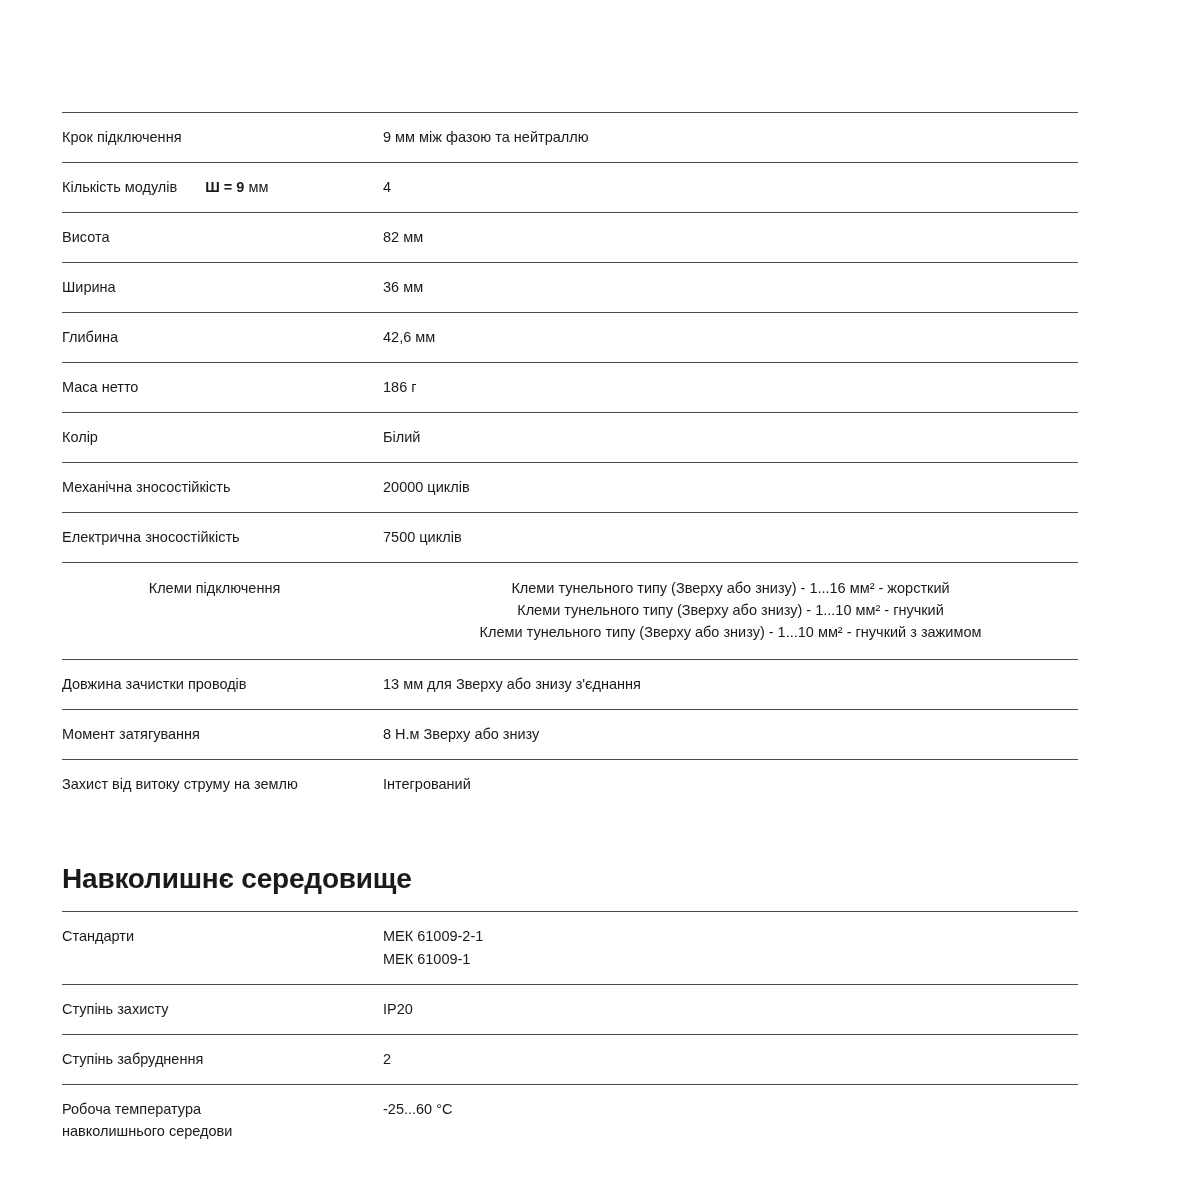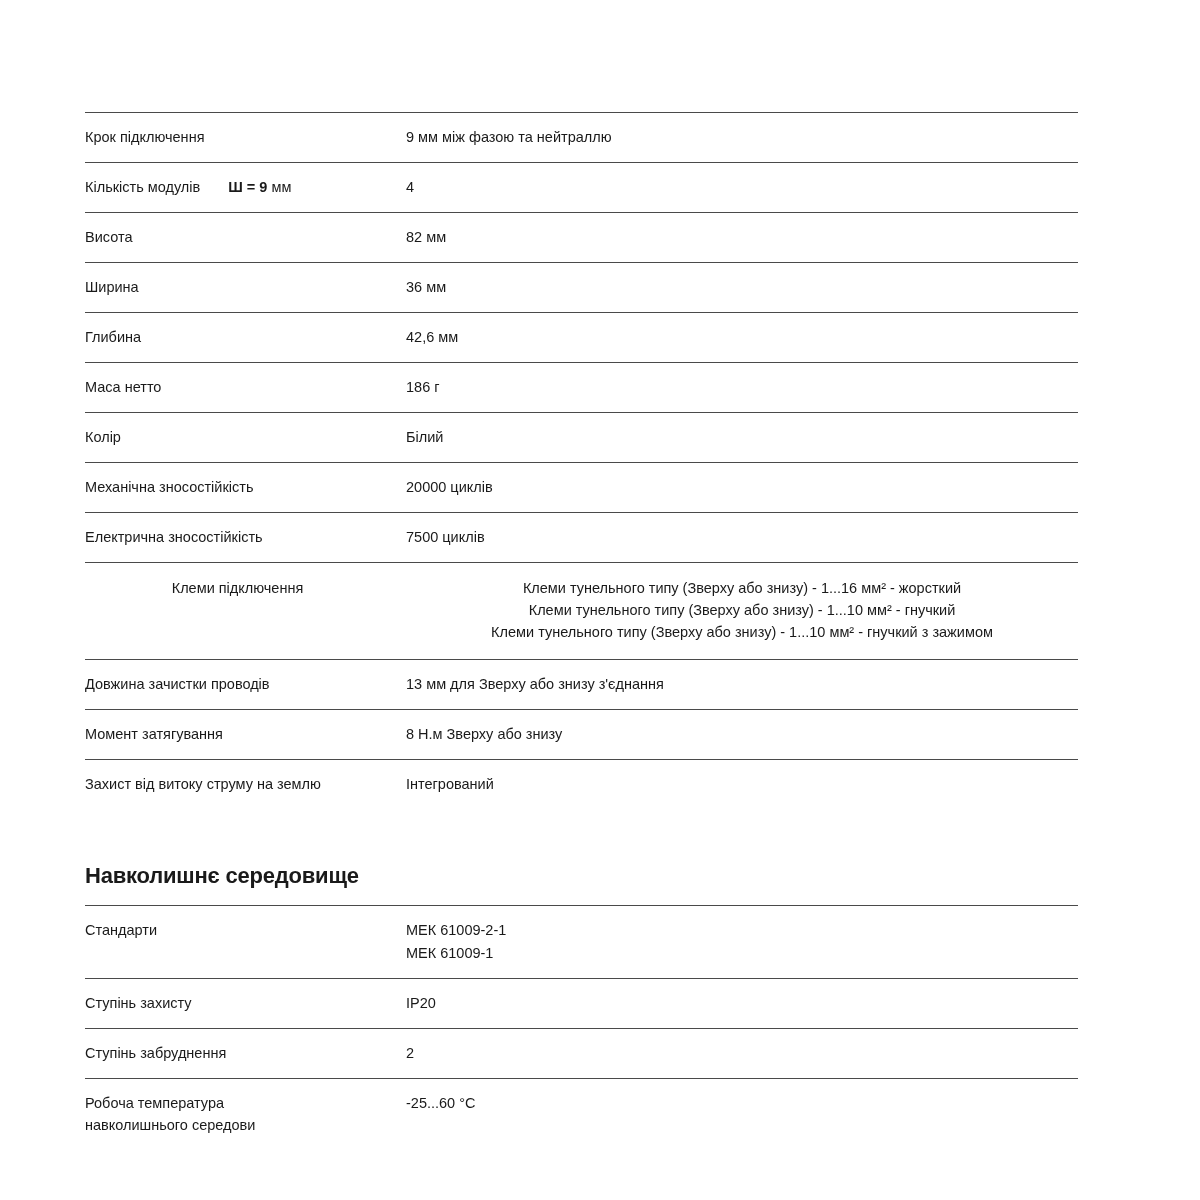--- a/index.html
+++ b/index.html
@@ -12,21 +12,21 @@
     height: 1200px;
     font-family: "Liberation Sans", sans-serif;
     color: #1a1a1a;
     -webkit-font-smoothing: antialiased;
   }
   .page {
     position: relative;
     width: 1200px;
     height: 956px;
     box-sizing: border-box;
-    padding: 112px 122px 0 85px;
+    padding: 112px 122px 0 62px;
   }
   .spec-table {
     width: 100%;
     border-collapse: collapse;
     table-layout: fixed;
   }
   .spec-table tr {
     border-top: 1px solid #4a4a4a;
   }
   .spec-table tr.first-row {
@@ -43,21 +43,21 @@
     width: 305px;
     padding-right: 14px;
   }
   .spec-table td.value {
     padding-left: 2px;
   }
   .val-line {
     display: block;
   }
   .section-title {
-    font-size: 22px;
+    font-size: 28px;
     font-weight: bold;
     color: #1a1a1a;
     margin: 54px 0 16px 0;
     letter-spacing: -0.2px;
   }
   .bold-inline {
     font-weight: bold;
     margin-left: 24px;
   }
   .tall-row td {

